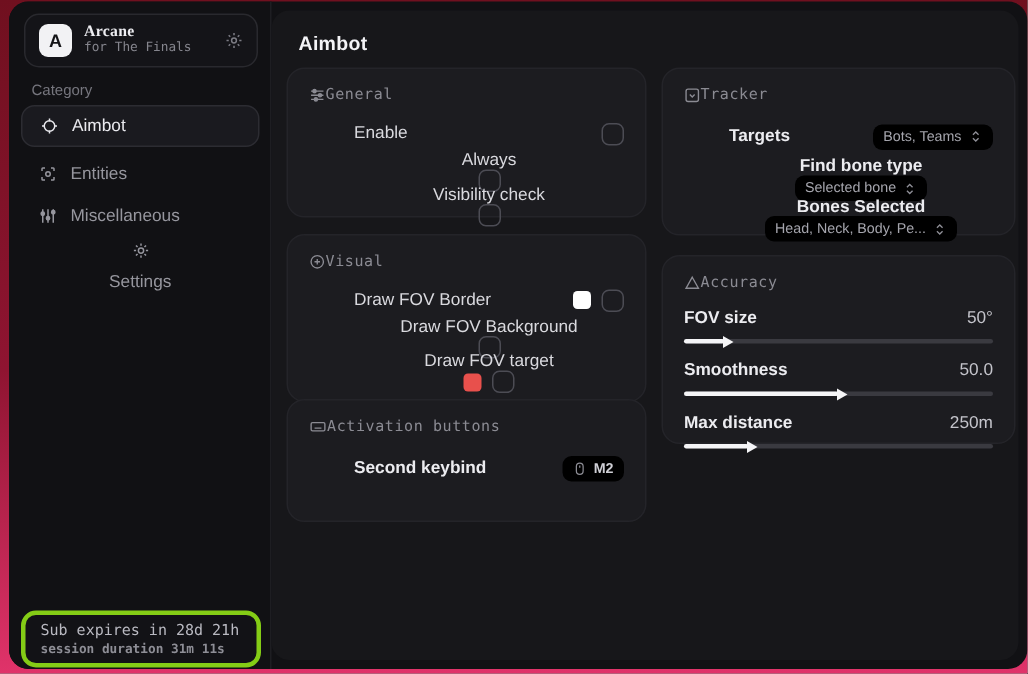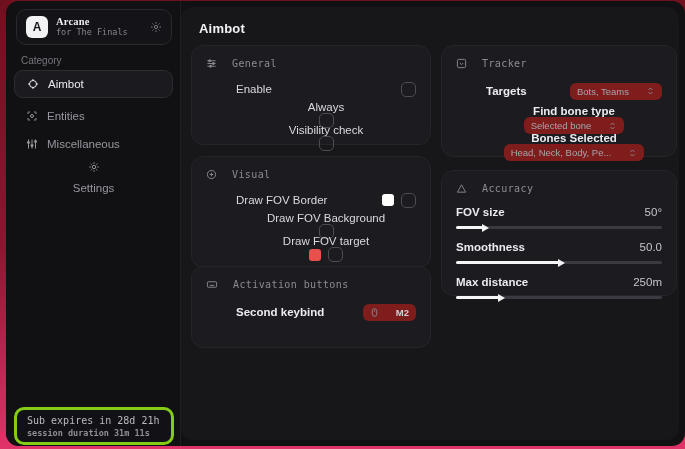--- a/index.html
+++ b/index.html
@@ -76,21 +76,21 @@
     position:absolute; background:#1c1c20; border:1px solid #242429;
     border-radius:12px; padding:12px 14px;
   }
   .card-general    { left:10px;  top:38px;  width:240px; height:100px; }
   .card-visual     { left:10px;  top:149px; width:240px; height:112px;  }
   .card-activation { left:10px;  top:259px; width:240px; height:82px;  }
   .card-tracker    { left:260px; top:38px;  width:236px; height:112px; }
   .card-accuracy   { left:260px; top:163px; width:236px; height:126px; }
 
   .card-title {
-    display:flex; align-items:center; gap:15px;
+    display:flex; align-items:center; gap:0;
     font-family:"DejaVu Sans Mono", monospace;
     font-size:10px; color:#8b8b93; letter-spacing:.4px; margin-bottom:9px;
   }
   .card-title .ico { display:flex; color:#8b8b93; }
 
   .row {
     display:flex; align-items:center; justify-content:space-between;
     height:22px;
     margin-left:30px;
   }
@@ -99,22 +99,22 @@
   .row-label.strong { color:#ececf0; font-weight:bold; font-size:11.5px; }
 
   .checkbox {
     width:15px; height:15px; border:1.5px solid #4c4c54; border-radius:5px;
     background:transparent; flex:0 0 auto;
   }
   .right-group { display:flex; align-items:center; gap:7px; }
   .swatch { width:12px; height:12px; border-radius:3px; flex:0 0 auto; }
 
   .pill {
-    background:#7f1d1d; border-radius:6px; padding:3px 7px;
-    display:flex; align-items:center; gap:17px;
+    background:#000000; border-radius:6px; padding:3px 7px;
+    display:flex; align-items:center; gap:5px;
     font-size:9.5px; color:#a5a5ad;
   }
   .pill .pill-text { white-space:nowrap; }
   .pill-key { font-weight:bold; color:#cfcfd5; font-size:9.5px; }
   .pill .ico { display:flex; color:#8d8d95; }
 
   
   .acc-block { margin-bottom:9px; }
   .acc-head { display:flex; justify-content:space-between; align-items:center; height:18px; }
   .acc-value { font-size:11.5px; color:#c4c4cb; }

